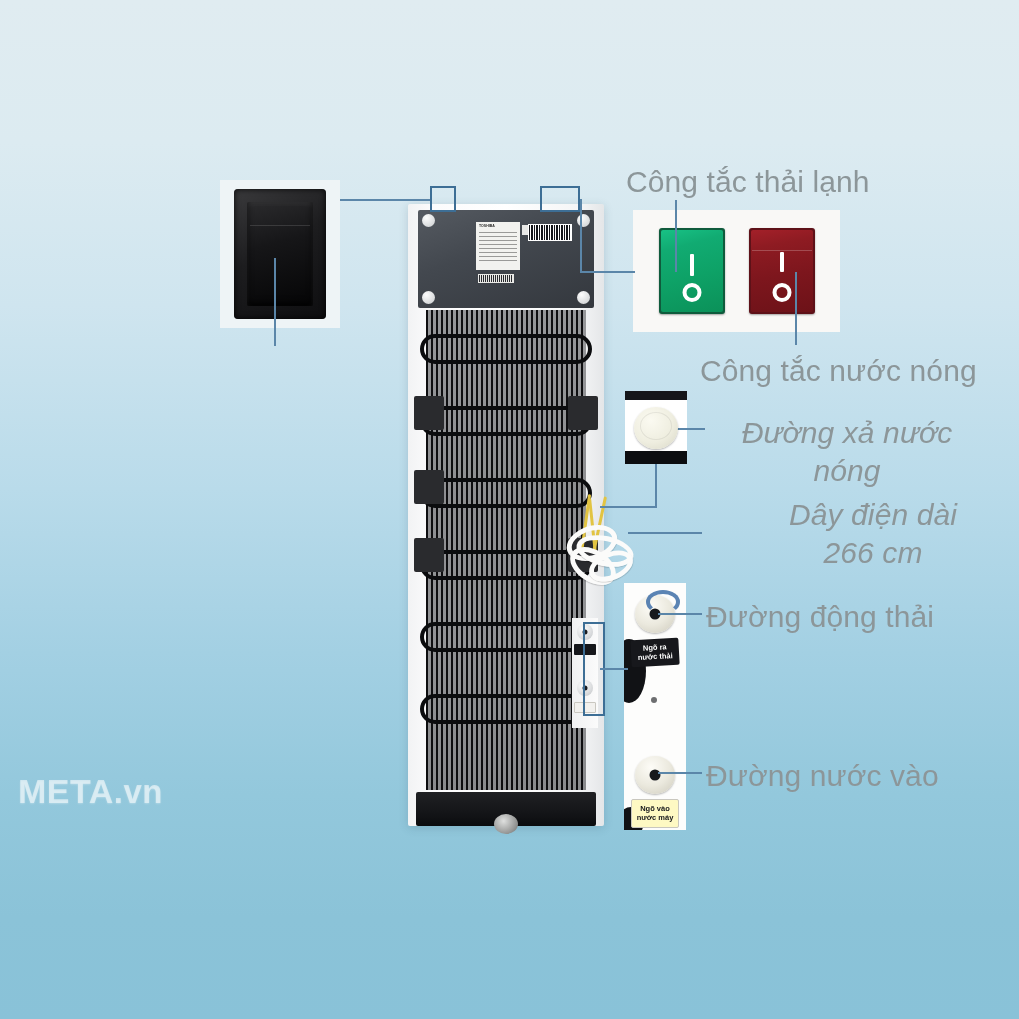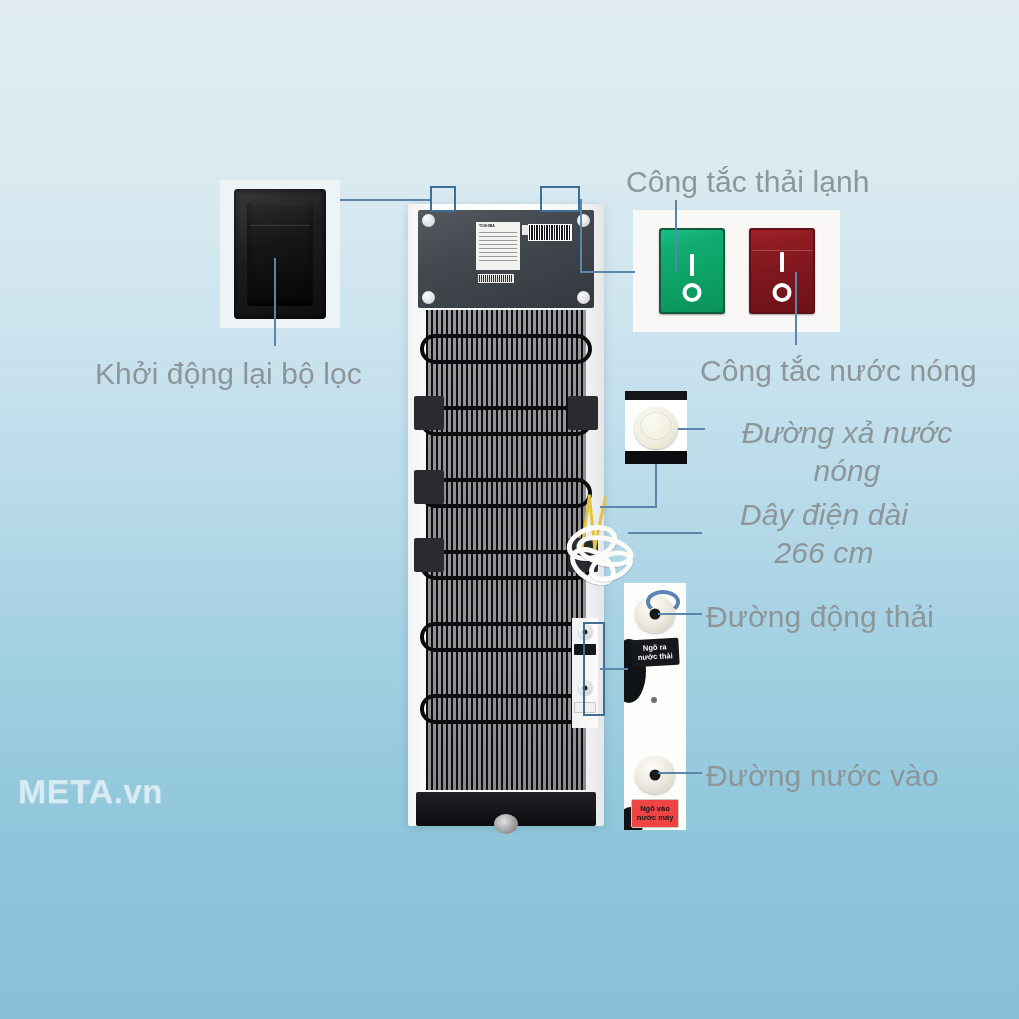--- a/index.html
+++ b/index.html
@@ -188,21 +188,21 @@
     opacity:.85;
   }
   .tag {
     position:absolute; left:7px; width:48px;
     background:#17181c; color:#fff;
     font-size:7.5px; font-weight:bold; line-height:1.25;
     text-align:center; padding:4px 1px;
     border-radius:2px;
   }
   .tag.out { top: 56px; transform: rotate(-3deg); }
-  .tag.in  { top: 216px; background:#ef4444; color:#17181c; border:1px solid #c9c7be; }
+  .tag.in  { top: 216px; background:#fef9c3; color:#17181c; border:1px solid #c9c7be; }
   .dot-small {
     position:absolute; left:27px; top:114px; width:6px; height:6px;
     border-radius:50%; background:#6d6e70;
   }
   .black-arc {
     position:absolute; left:-12px; top:56px; width:34px; height:64px;
     border-radius:50%; background:#111215;
   }
   .black-arc2 {
     position:absolute; left:-6px; top:224px; width:26px; height:30px;
@@ -394,21 +394,20 @@
   <div class="hl-box" style="left:540px; top:186px; width:40px; height:26px;"></div>
   <div class="hl-box" style="left:583px; top:622px; width:22px; height:94px;"></div>
 
   <div class="photo-card blk-switch-card">
     <div class="blk-switch"></div>
   </div>
 
   <div class="lead-h" style="left:340px; top:199px; width:90px;"></div>
 
   <div class="lead-v" style="left:274px; top:258px; height:88px;"></div>
-  <div class="label" style="left:95px; top:355px; width:340px;">Khởi động lại bộ lọc</div>
 
   <div class="label" style="left:626px; top:163px;">Công tắc thải lạnh</div>
   <div class="photo-card sw-pair-card">
     <div class="rocker green">
       <div class="cap"></div>
       <div class="bar"></div>
       <div class="circ"></div>
     </div>
     <div class="rocker red">
       <div class="cap"></div>
@@ -427,21 +426,21 @@
 
   <div class="photo-card drain-card">
     <div class="drain-cap"></div>
   </div>
   <div class="lead-h" style="left:655px; top:428px; width:50px;"></div>
   <div class="lead-v" style="left:655px; top:464px; height:44px;"></div>
   <div class="lead-h" style="left:600px; top:506px; width:57px;"></div>
   <div class="label center" style="left:706px; top:414px; width:282px;"><span>Đường xả nước</span><br><span>nóng</span></div>
 
   <div class="lead-h" style="left:628px; top:532px; width:74px;"></div>
-  <div class="label center" style="left:683px; top:496px; width:282px;"><span>Dây điện dài</span><br><span>266 cm</span></div>
+  <div class="label center" style="left:732px; top:496px; width:282px;"><span>Dây điện dài</span><br><span>266 cm</span></div>
 
   <div class="photo-card ports-card">
     <div class="black-arc"></div>
     <div class="black-arc2"></div>
     <div class="port top"></div>
     <div class="tag out">
       <span>Ngõ ra</span><br><span>nước thải</span>
     </div>
     <div class="dot-small"></div>
     <div class="port bot"></div>

